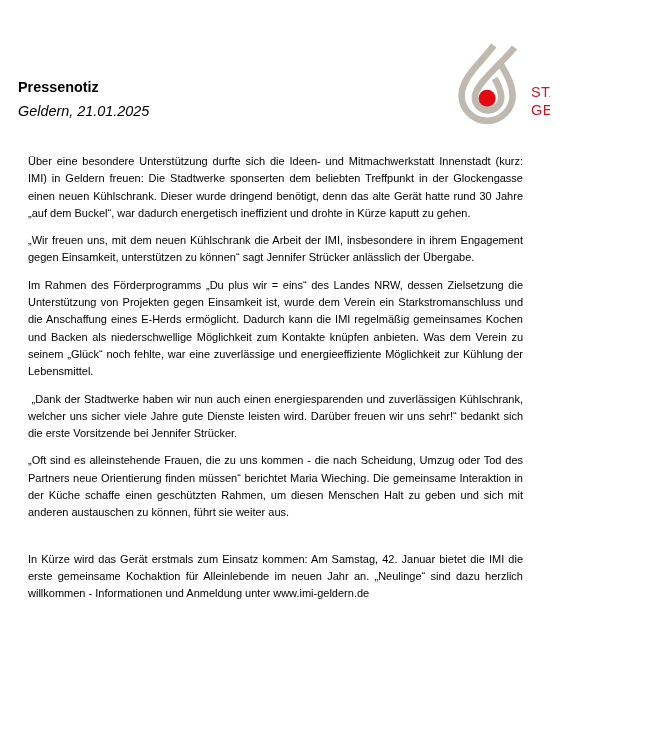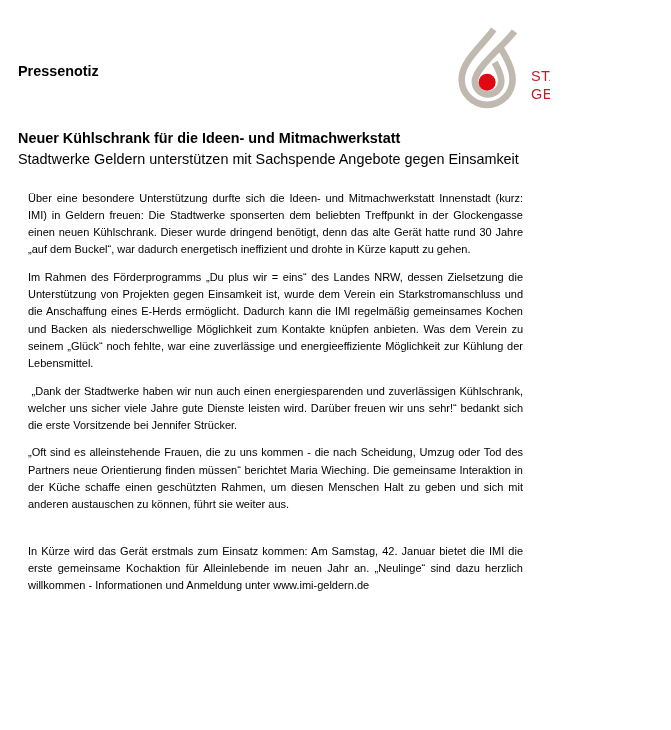--- a/index.html
+++ b/index.html
@@ -2,21 +2,21 @@
 <html lang="de"><head>
 <meta charset="utf-8">
 <style>
   html, body { margin: 0; padding: 0; background: #ffffff; }
   .page {
     position: relative;
     width: 550px;
     height: 730px;
     background: #ffffff;
     box-sizing: border-box;
-    padding: 0 17px 0 18px;
+    padding: 16px 17px 0 18px;
     overflow: hidden;
     font-family: "Liberation Sans", sans-serif;
     color: #000000;
   }
   header { position: relative; height: 116px; }
   .press-meta { position: absolute; left: 0; top: 63px; }
   .press-title {
     font-size: 14.4px;
     font-weight: bold;
     line-height: 17.3px;
@@ -69,43 +69,41 @@
   .article-body p.gap-before { margin-top: 29px; }
 </style>
 </head>
 <body>
 
 <div class="page">
 
   <header>
     <div class="press-meta">
       <p class="press-title">Pressenotiz</p>
+      <p class="press-date">Geldern, 21.01.2025</p>
     </div>
 
     <div class="logo">
       <svg class="logo-drop" width="66" height="88" viewBox="0 0 70 92" aria-hidden="true">
         <g fill="none" stroke-width="7" stroke="#BFB9B0">
           <path d="M 40 3 C 29 19 6 36 6 56 a 27 27 0 1 0 54 0 C 60 44 52 30 46 21"></path>
           <path d="M 62 5 C 51 20 20 44 20 58 a 14 14 0 1 0 28 0 C 48 51 45 45 41 38"></path>
         </g>
         <circle cx="33" cy="59" r="9" fill="#E30613"></circle>
       </svg>
       <div class="logo-text" style="color: rgb(196, 27, 42);">
         <div>STADTWERKE</div>
         <div>GELDERN</div>
       </div>
     </div>
   </header>
 
-  <section class="headline-block">
-    <h1 class="headline">Neuer Kühlschrank für die Ideen- und Mitmachwerkstatt</h1>
-    <p class="subheadline">Stadtwerke Geldern unterstützen mit Sachspende Angebote gegen Einsamkeit</p>
-  </section>
 
   <main class="article-body">
       <p>Über eine besondere Unterstützung durfte sich die Ideen- und Mitmachwerkstatt Innenstadt (kurz: IMI) in Geldern freuen: Die Stadtwerke sponserten dem beliebten Treffpunkt in der Glockengasse einen neuen Kühlschrank. Dieser wurde dringend benötigt, denn das alte Gerät hatte rund 30 Jahre „auf dem Buckel“, war dadurch energetisch ineffizient und drohte in Kürze kaputt zu gehen.</p>
+      <p>„Wir freuen uns, mit dem neuen Kühlschrank die Arbeit der IMI, insbesondere in ihrem Engagement gegen Einsamkeit, unterstützen zu können“ sagt Jennifer Strücker anlässlich der Übergabe.</p>
       <p>Im Rahmen des Förderprogramms „Du plus wir = eins“ des Landes NRW, dessen Zielsetzung die Unterstützung von Projekten gegen Einsamkeit ist, wurde dem Verein ein Starkstromanschluss und die Anschaffung eines E-Herds ermöglicht. Dadurch kann die IMI regelmäßig gemeinsames Kochen und Backen als niederschwellige Möglichkeit zum Kontakte knüpfen anbieten. Was dem Verein zu seinem „Glück“ noch fehlte, war eine zuverlässige und energieeffiziente Möglichkeit zur Kühlung der Lebensmittel.</p>
       <p>&nbsp;„Dank der Stadtwerke haben wir nun auch einen energiesparenden und zuverlässigen Kühlschrank, welcher uns sicher viele Jahre gute Dienste leisten wird. Darüber freuen wir uns sehr!“ bedankt sich die erste Vorsitzende bei Jennifer Strücker.</p>
       <p>„Oft sind es alleinstehende Frauen, die zu uns kommen - die nach Scheidung, Umzug oder Tod des Partners neue Orientierung finden müssen“ berichtet Maria Wieching. Die gemeinsame Interaktion in der Küche schaffe einen geschützten Rahmen, um diesen Menschen Halt zu geben und sich mit anderen austauschen zu können, führt sie weiter aus.</p>
       <p class="gap-before">In Kürze wird das Gerät erstmals zum Einsatz kommen: Am Samstag, 42. Januar bietet die IMI die erste gemeinsame Kochaktion für Alleinlebende im neuen Jahr an. „Neulinge“ sind dazu herzlich willkommen - Informationen und Anmeldung unter www.imi-geldern.de</p>
     </main>
 
 </div>
 
 </body></html>

